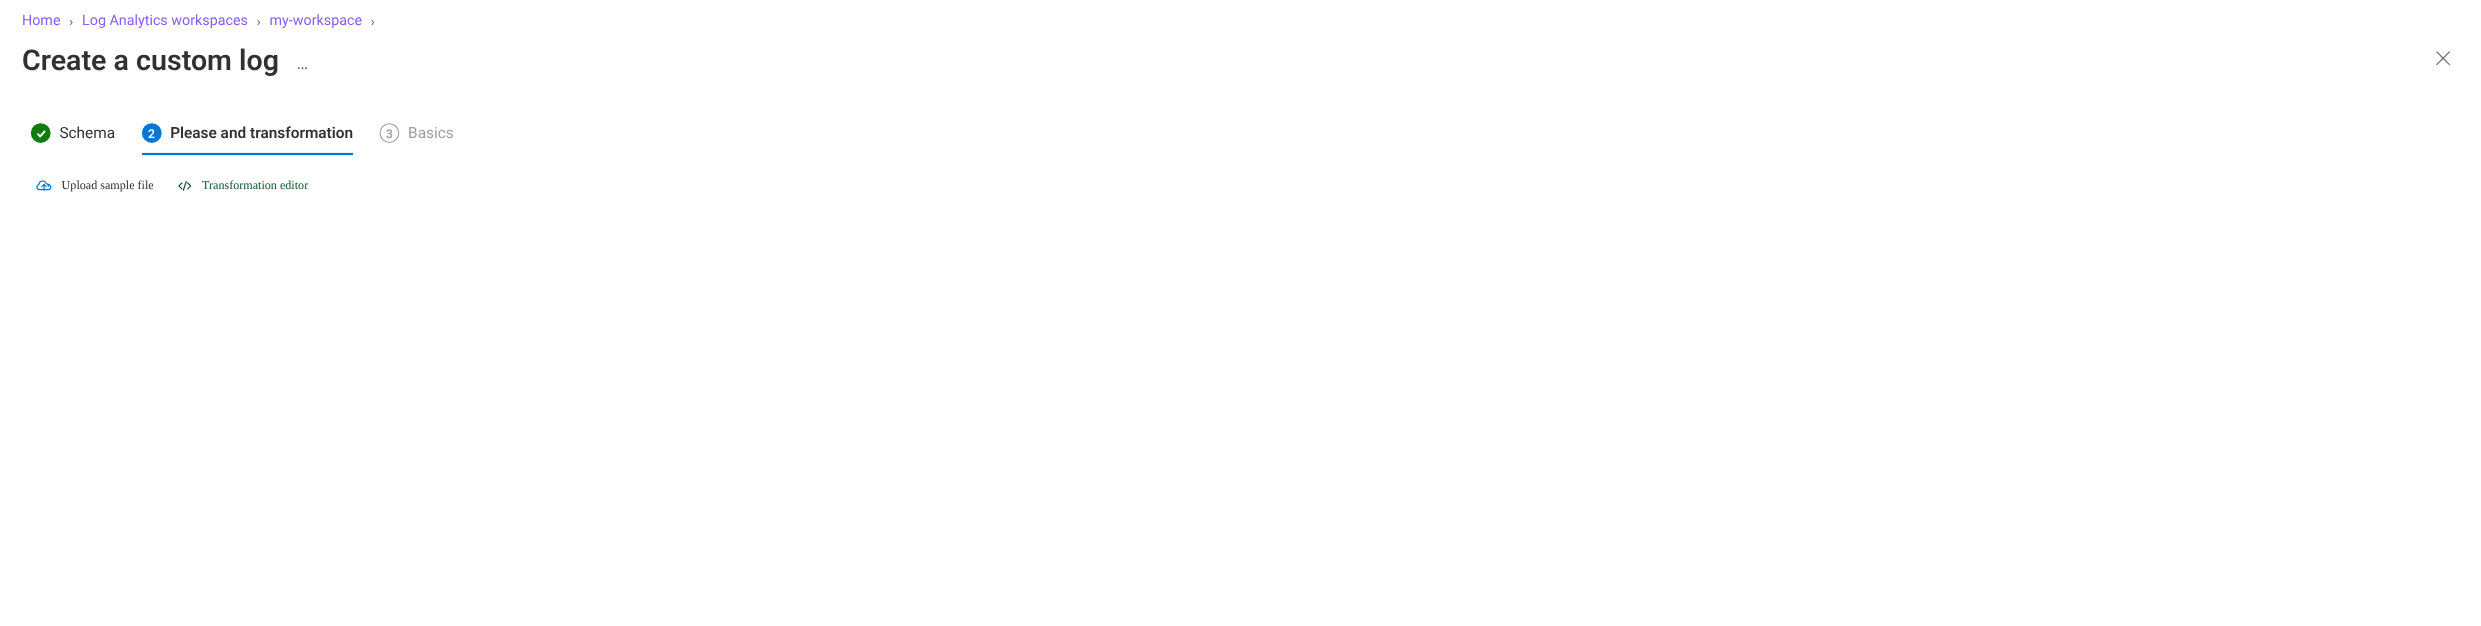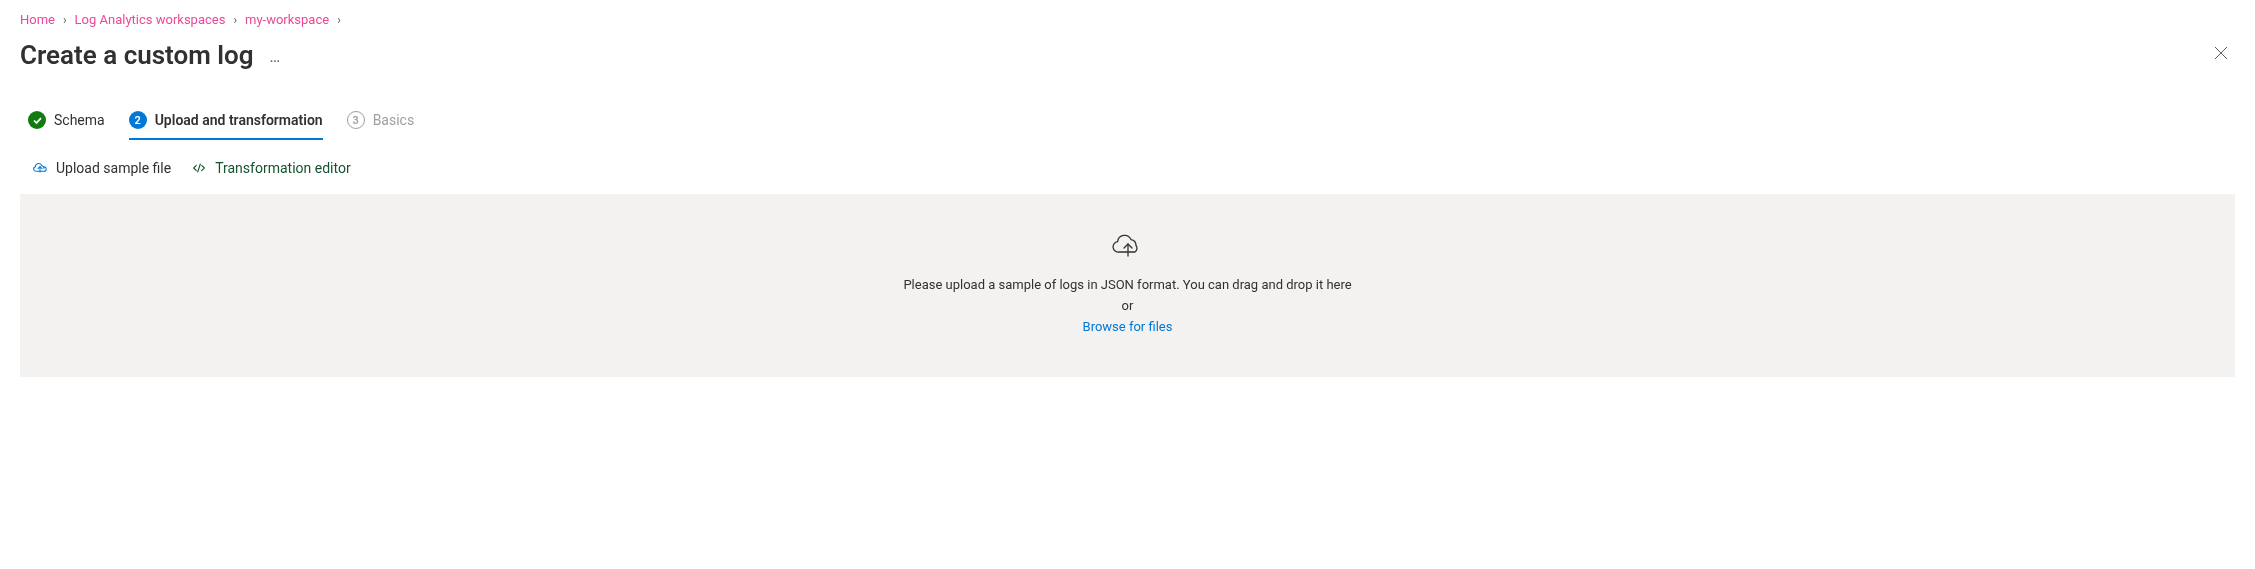--- a/index.html
+++ b/index.html
@@ -17,21 +17,21 @@
       padding: 12px 20px;
     }
     .breadcrumb {
       display: flex;
       align-items: center;
       gap: 8px;
       font-size: 13px;
       margin-bottom: 12px;
     }
     .breadcrumb a {
-      color: #ec4899;
+      color: #8b5cf6;
       text-decoration: none;
       cursor: pointer;
     }
     .breadcrumb .chevron {
       color: #605e5c;
       font-size: 12px;
     }
     .title-row {
       display: flex;
       align-items: center;
@@ -132,23 +132,24 @@
       display: flex;
       align-items: center;
       gap: 20px;
       padding-left: 12px;
       margin-bottom: 14px;
     }
     .subtab {
       display: flex;
       align-items: center;
       gap: 8px;
-      font-size: 14px;
+      font-size: 11px;
       cursor: pointer;
       padding: 4px 0;
+      font-family: Liberation Serif, serif;
     }
     .subtab.active {
       color: #323130;
     }
     .subtab.active .subtab-icon {
       color: #0078d4;
     }
     .subtab.disabled {
       color: #14532d;
       cursor: default;
@@ -221,21 +222,21 @@
     <div class="wizard-tab">
       <span class="step-circle completed">
         <svg viewBox="0 0 16 16" fill="none" stroke="white" stroke-width="2.5">
           <polyline points="3,8 6.5,11.5 13,4.5"></polyline>
         </svg>
       </span>
       <span>Schema</span>
     </div>
     <div class="wizard-tab active">
       <span class="step-circle current">2</span>
-      <span>Upload and transformation</span>
+      <span>Please and transformation</span>
     </div>
     <div class="wizard-tab disabled">
       <span class="step-circle pending">3</span>
       <span>Basics</span>
     </div>
   </div>
 
   <div class="subtabs">
     <div class="subtab active">
       <span class="subtab-icon">
@@ -252,28 +253,14 @@
         <svg viewBox="0 0 24 24" fill="none" stroke="currentColor" stroke-width="1.6" stroke-linecap="round" stroke-linejoin="round">
           <polyline points="8,8 4,12 8,16"></polyline>
           <polyline points="16,8 20,12 16,16"></polyline>
           <line x1="14" y1="6" x2="10" y2="18"></line>
         </svg>
       </span>
       <span>Transformation editor</span>
     </div>
   </div>
 
-  <div class="dropzone">
-    <span class="upload-cloud-icon">
-      <svg viewBox="0 0 32 24" fill="none" stroke="currentColor" stroke-width="1.3" stroke-linecap="round" stroke-linejoin="round">
-        <path d="M24 11.5a6 6 0 0 0-5-5.9 7 7 0 0 0-13.4 2.1A5 5 0 0 0 7 18h16a4.5 4.5 0 0 0 1-6.5z"></path>
-        <polyline points="12,14 16,10 20,14"></polyline>
-        <line x1="16" y1="10" x2="16" y2="22"></line>
-      </svg>
-    </span>
-    <div class="dropzone-text">
-      <div>Please upload a sample of logs in JSON format. You can drag and drop it here</div>
-      <div>or</div>
-      <a class="browse-link">Browse for files</a>
-    </div>
-  </div>
 
 </div>
 
 </body></html>

